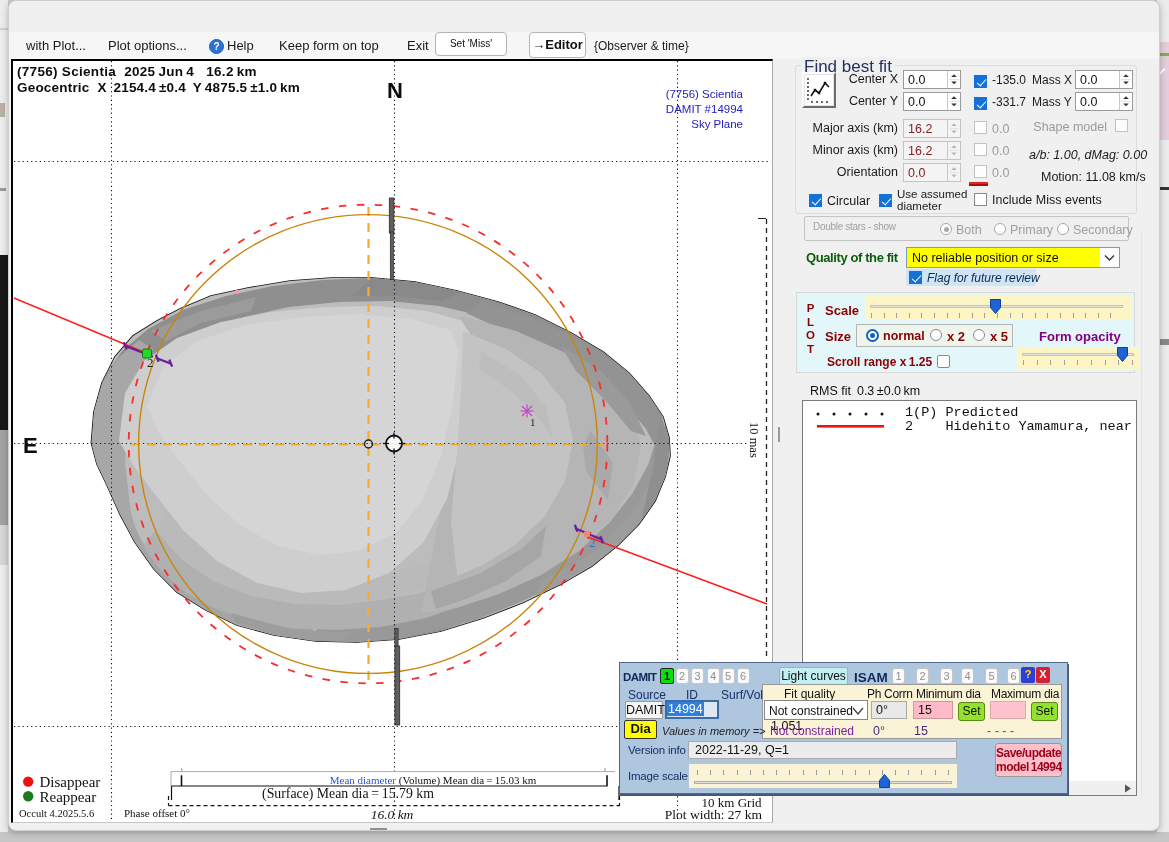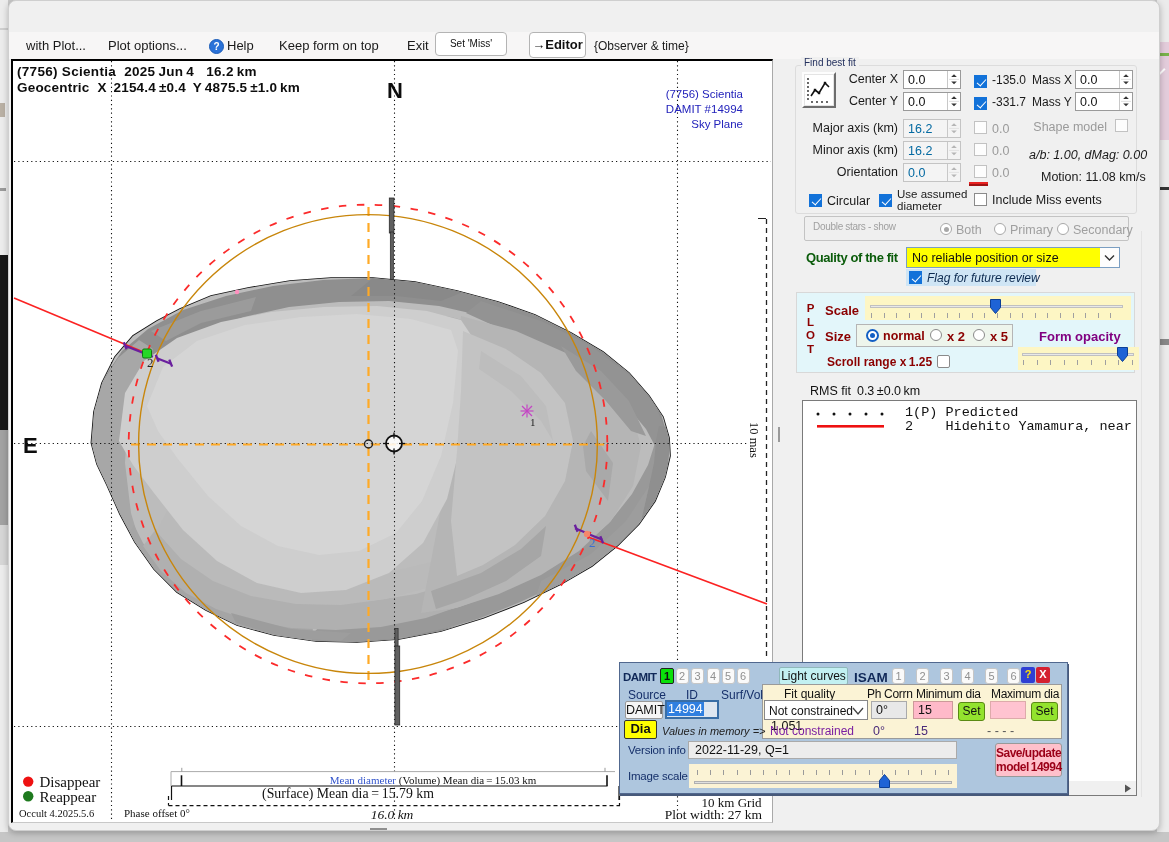--- a/index.html
+++ b/index.html
@@ -6,26 +6,26 @@
 html,body { width:1169px; height:842px; overflow:hidden; }
 body { font-family:"Liberation Sans", sans-serif; background:#c9c9c9; position:relative; }
 .abs { position:absolute; }
 #win { position:absolute; left:8px; top:0; width:1152px; height:831px; background:#f0f0f0; border-radius:8px; border:1px solid #cfcfcf; overflow:hidden; box-shadow:0 2px 6px rgba(0,0,0,0.25); }
 #titlebar { position:absolute; left:0; top:0; width:100%; height:31px; background:#fbfafa; }
 #menubar { position:absolute; left:0; top:31px; width:100%; height:27px; background:#f7f6f6; }
 .mi { position:absolute; top:6px; font-size:13px; color:#1a1a1a; white-space:nowrap; }
 .btnw { position:absolute; background:#fff; border:1px solid #b4b4b4; border-radius:4px; text-align:center; color:#111; }
 #plot { position:absolute; left:2px; top:58px; width:762px; height:764px; background:#fff; border-style:solid; border-width:2px 1px 1px 2px; border-color:#000 #a9a9a9 #c8c8c8 #000; }
 .grp { position:absolute; border:1px solid #dcdcdc; border-radius:3px; }
-.grplab { position:absolute; background:#f0f0f0; padding:0 3px; font-size:10px; color:#24315e; }
+.grplab { position:absolute; background:#f0f0f0; padding:0 3px; font-size:17px; color:#24315e; }
 .lbl { position:absolute; font-size:12.5px; color:#1a1a1a; white-space:nowrap; }
 .spin { position:absolute; width:58px; height:19px; background:#fff; border:1px solid #9a9a9a; font-size:12.5px; color:#111; }
 .spin .v { position:absolute; left:4px; top:2px; }
 .spin .ud { position:absolute; right:0; top:0; width:13px; height:100%; border-left:1px solid #c8c8c8; }
-.spin.dis { background:#f4f4f4; color:#0369a1; border-color:#c4c4c4; }
+.spin.dis { background:#f4f4f4; color:#7f1d1d; border-color:#c4c4c4; }
 .cb { position:absolute; width:13px; height:13px; border:1px solid #8a8a8a; background:#fff; }
 .cb.on { background:#1272d9; border-color:#1272d9; }
 .cb.on:after { content:""; position:absolute; left:3.5px; top:0.5px; width:4px; height:8px; border:solid #fff; border-width:0 1.8px 1.8px 0; transform:rotate(42deg); }
 .cb.dis { border-color:#c2c2c2; background:#fdfdfd; }
 .rad { position:absolute; width:12px; height:12px; border-radius:50%; border:1px solid #8a8a8a; background:#fff; }
 .rad.on { border:2px solid #125fc4; }
 .rad.on:after { content:""; position:absolute; left:1.5px; top:1.5px; width:5px; height:5px; border-radius:50%; background:#125fc4; }
 .rad.gray { border:1px solid #a8a8a8; }
 .rad.gray.sel:after { content:""; position:absolute; left:2.5px; top:2.5px; width:5px; height:5px; border-radius:50%; background:#a8a8a8; }
 .mono { font-family:"Liberation Mono", monospace; }

